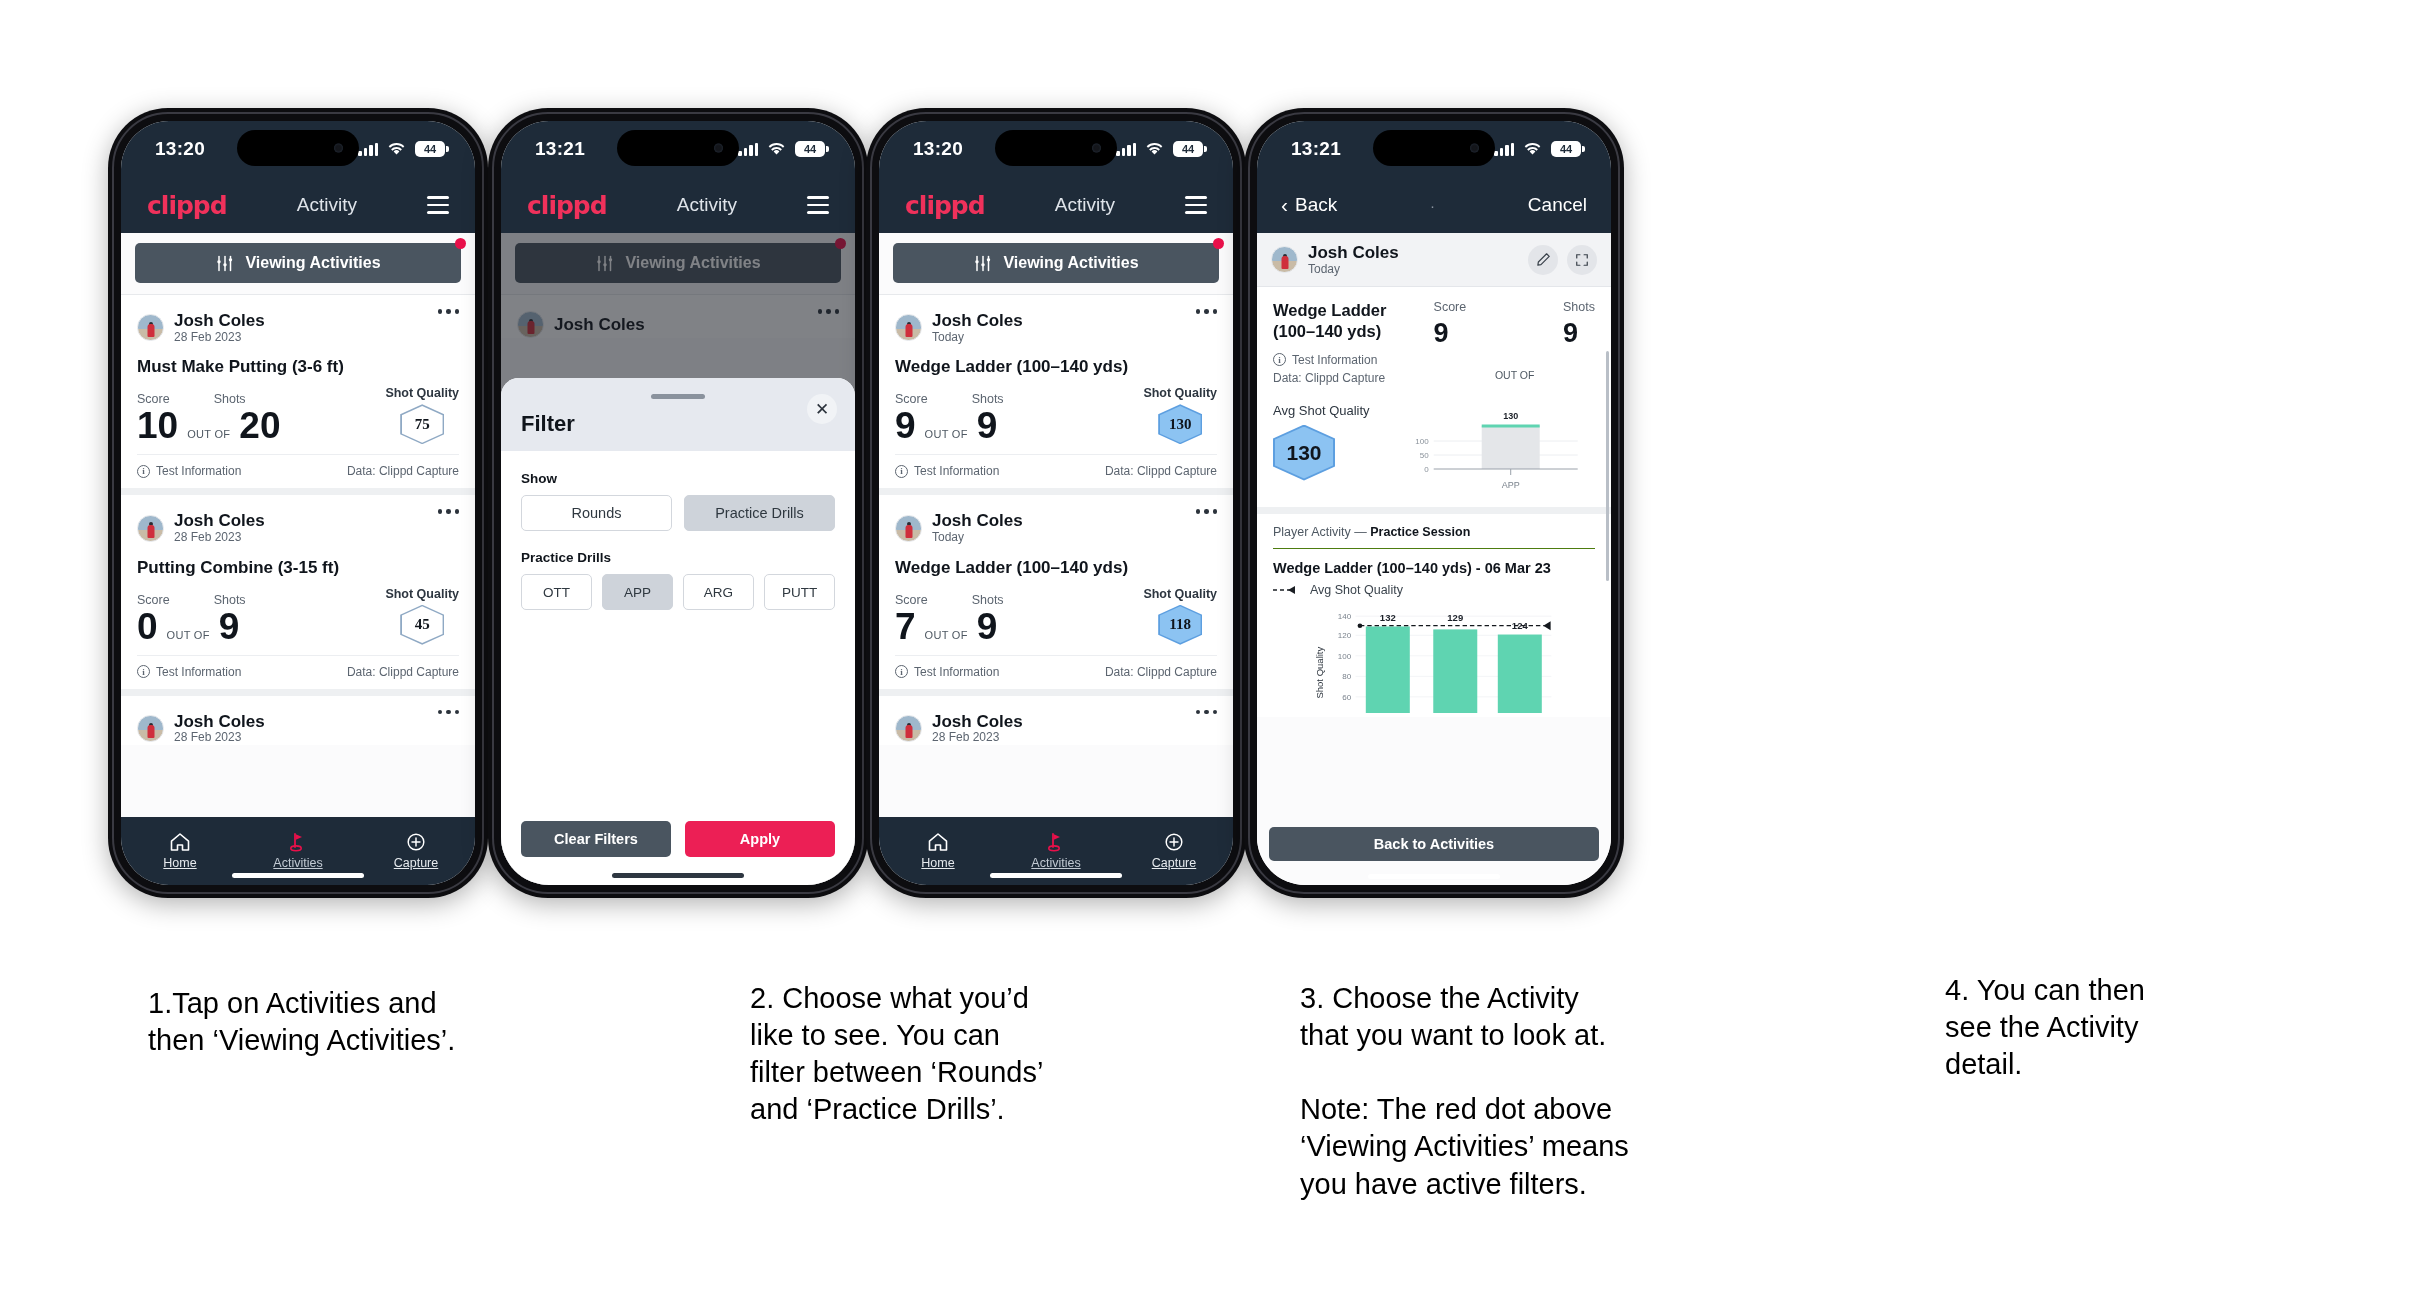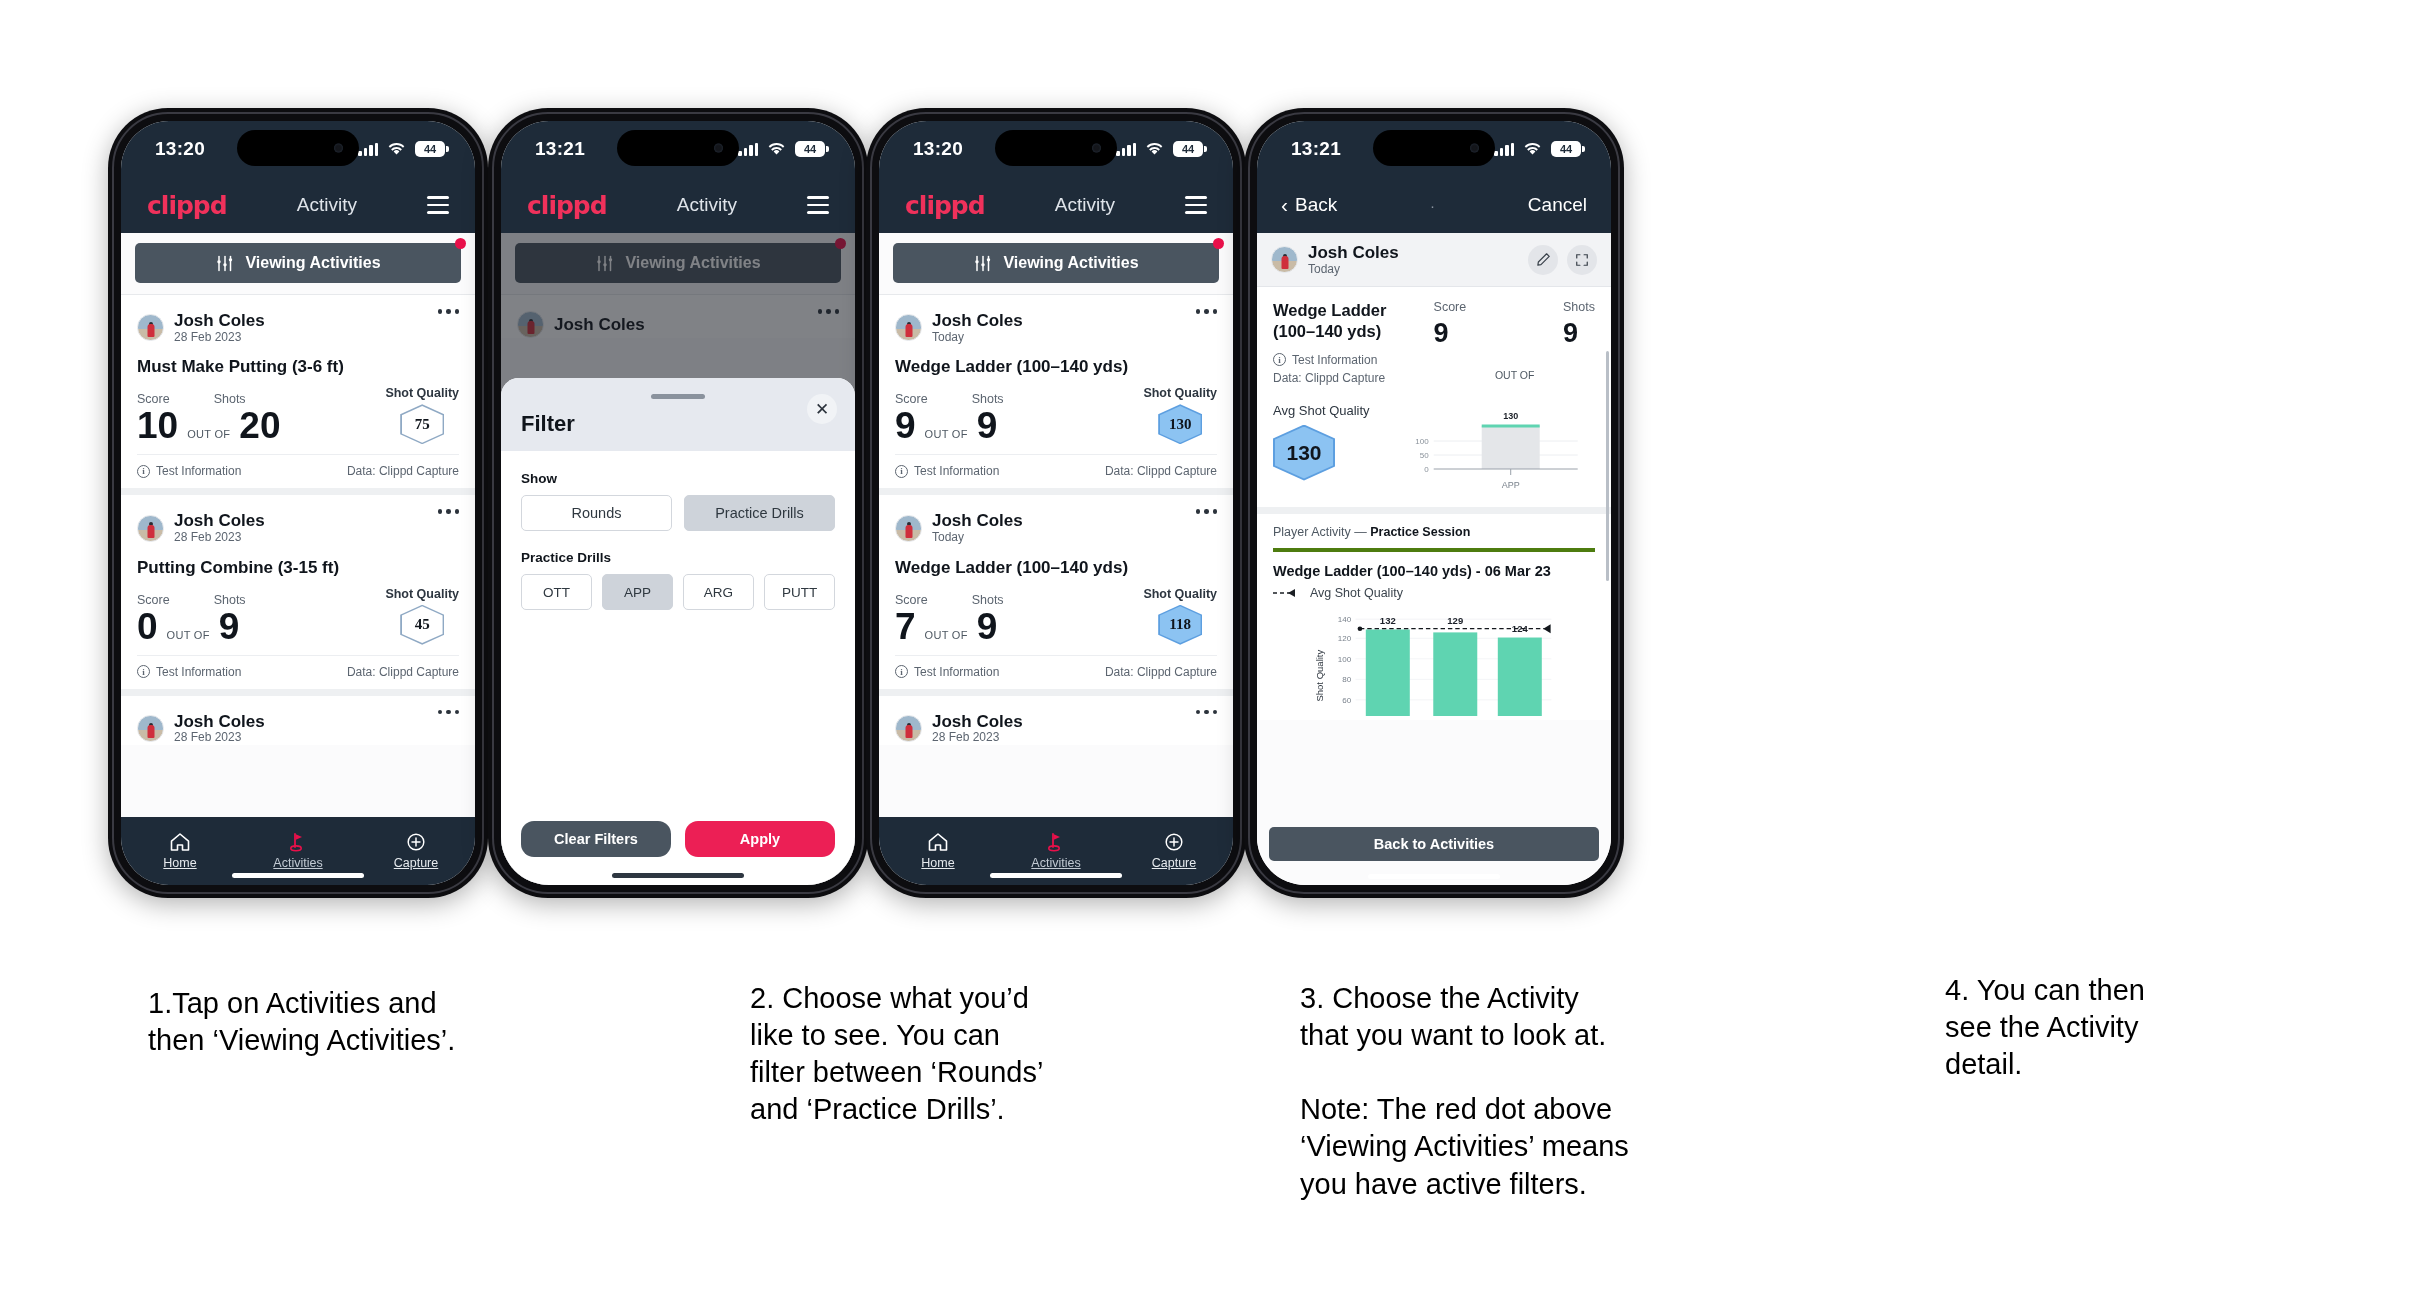--- a/index.html
+++ b/index.html
@@ -160,21 +160,21 @@
   .grp-lbl { font-size:13.5px; font-weight:700; color:#10151c; margin-bottom:9px;}
   .seg { display:flex; gap:12px; margin-bottom:19px;}
   .chip {
     flex:1; height:36px; border:1px solid #d3d7dd; border-radius:5px; background:#fff;
     display:flex;align-items:center;justify-content:center; font-size:14.5px; color:#2f3840;
   }
   .chip.sel { background:#ced3da; border-color:#ced3da; }
   .chips4 { display:flex; gap:10px; }
   .chips4 .chip { font-size:13.5px; }
   .sheet-foot { display:flex; gap:14px; padding:0 20px 28px; }
-  .btn { flex:1; height:36px; border-radius:13px; display:flex;align-items:center;justify-content:center;
+  .btn { flex:1; height:36px; border-radius:5px; display:flex;align-items:center;justify-content:center;
     font-size:14.5px; font-weight:700; color:#fff; }
   .btn.dark { background:#4a5560; }
   .btn.pink { background:#ec1f55; }
 
   
   .det-head { background:#f2f3f5; display:flex; align-items:center; gap:10px;
     padding:10px 14px; border-bottom:1px solid #e4e6ea;}
   .det-actions { margin-left:auto; display:flex; gap:9px;}
   .circ-btn { width:30px;height:30px;border-radius:50%;background:#e3e5e9;
     display:flex;align-items:center;justify-content:center;}
@@ -189,21 +189,21 @@
   .avg-row { background:#fff; padding:4px 16px 8px; display:flex; align-items:flex-start; }
   .avg-lbl { font-size:13px; color:#2d3640; }
   .bighex { position:relative; width:62px;height:56px; margin-top:7px; }
   .bighex .outer,.bighex .inner{position:absolute;inset:0;
     clip-path: polygon(50% 0%, 100% 25%, 100% 75%, 50% 100%, 0% 75%, 0% 25%);}
   .bighex .outer{background:#5d9fe0;} .bighex .inner{inset:2px;background:#8cc3f2;}
   .bighex span{position:absolute;inset:0;display:flex;align-items:center;justify-content:center;
     font-size:21px;font-weight:700;color:#10151c;}
   .minichart { flex:1; margin-left:10px; padding-top:6px; }
   .sect { background:#fff; border-top:7px solid #eef0f2; padding:11px 16px 0;}
-  .pa { font-size:12.5px; color:#4e5862; padding-bottom:9px; border-bottom:4px solid #4d7c0f;}
+  .pa { font-size:12.5px; color:#4e5862; padding-bottom:9px; border-bottom:1px solid #4d7c0f;}
   .pa b { color:#10151c; }
   .chart-title { font-size:14.5px; font-weight:700; color:#10151c; margin-top:11px;}
   .legend { display:flex; align-items:center; gap:7px; margin-top:7px; font-size:12.5px; color:#3b444d;}
   .scroll-thumb { position:absolute; right:2px; top:118px; width:3px; height:230px;
     background:#b9bfc7; border-radius:3px; z-index:4;}
   .backbtn { position:absolute; left:12px; right:12px; bottom:24px; height:34px; z-index:7;
     background:#4a5560; border-radius:5px; color:#fff; font-size:14.5px; font-weight:700;
     display:flex;align-items:center;justify-content:center;}
 
   

